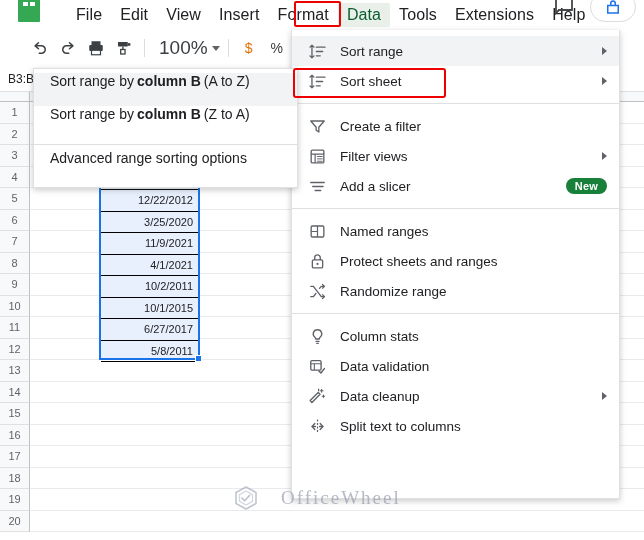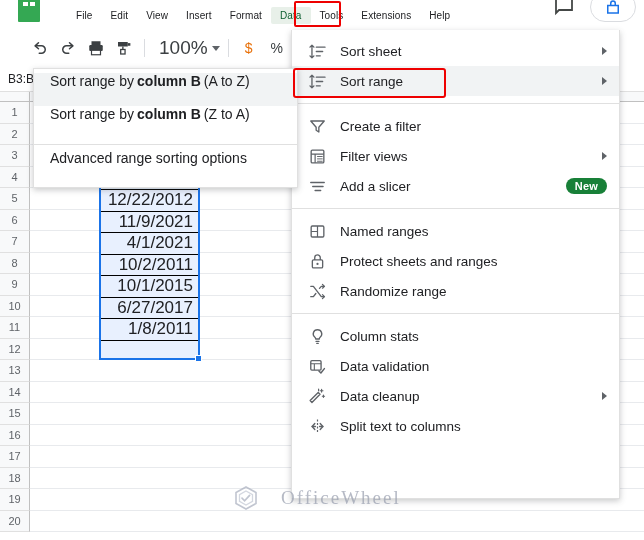--- a/index.html
+++ b/index.html
@@ -21,21 +21,21 @@
   }
   .sheets-logo {
     position:absolute; left:14px; top:-6px;
     width:30px; height:32px;
   }
   .menu-items {
     position:absolute; left:67px; top:0; height:30px;
     display:flex; align-items:center; gap:0px;
   }
   .menu-item {
-    font-size:10px; color:#202124; padding:3px 9px; cursor:default;
+    font-size:16px; color:#202124; padding:3px 9px; cursor:default;
     white-space:nowrap; letter-spacing:0.1px;
   }
   .menu-item.active {
     background:#e8f0e9;
     border-radius:2px;
     color:#0b5c2e;
   }
   .menu-highlight-box {
     position:absolute; left:294px; top:1px; width:47px; height:26px;
     border:2.5px solid #ee0000; border-radius:2px; pointer-events:none;
@@ -97,21 +97,21 @@
     font-size:11px; color:#5f6368; display:flex; align-items:center; justify-content:center;
   }
   .cells { position:absolute; left:30px; top:10px; width:614px; }
   .cellrow { height:21.5px; border-bottom:1px solid #e8eaed; display:flex; }
   .selrange {
     position:absolute; left:99px; width:101px;
     background:#e8f0fe; border:2px solid #1a73e8;
   }
   .selrange .srow {
     height:21.5px; border-bottom:1px solid #000;
-    font-size:17px; color:#202124; text-align:right;
+    font-size:11px; color:#202124; text-align:right;
     display:flex; align-items:center; justify-content:flex-end;
     padding-right:5px;
   }
   .selrange .srow:last-child { border-bottom:none; }
   .selhandle {
     position:absolute; width:7px; height:7px; background:#1a73e8;
     border:1px solid #fff; right:-4px; bottom:-4px;
   }
 
   
@@ -300,49 +300,50 @@
         <div class="cellrow"></div>
         <div class="cellrow"></div>
         <div class="cellrow"></div>
         <div class="cellrow"></div>
       </div>
 
     <div class="selrange" id="selrange" style="top: 53px; height: 215px;">
         <div class="srow"></div>
       <div class="srow">6/23/2012</div>
         <div class="srow">12/22/2012</div>
+        <div class="srow">3/25/2020</div>
         <div class="srow">11/9/2021</div>
         <div class="srow">4/1/2021</div>
         <div class="srow">10/2/2011</div>
         <div class="srow">10/1/2015</div>
         <div class="srow">6/27/2017</div>
-        <div class="srow">1/8/2011</div>
+        <div class="srow">5/8/2011</div>
         <div class="selhandle"></div>
     </div>
   </div>
 
   <div class="dmenu" id="dmenu">
-      <div class="mi">
+      <div class="mi hover">
         <span class="ic">
           <svg viewBox="0 0 24 24" width="19" height="19">
             <path d="M5 4v16M2.5 6.5L5 4l2.5 2.5M2.5 17.5L5 20l2.5-2.5" fill="none" stroke="#5f6368" stroke-width="1.7" stroke-linecap="round" stroke-linejoin="round"></path>
             <path d="M10.5 6.5h11M10.5 12h8M10.5 17.5h5" fill="none" stroke="#5f6368" stroke-width="1.7" stroke-linecap="round"></path>
           </svg>
         </span>
-        <span class="lbl">Sort sheet</span>
+        <span class="lbl">Sort range</span>
         <span class="arrow"></span>
       </div>
-      <div class="mi hover">
+      <div class="mi">
         <span class="ic">
           <svg viewBox="0 0 24 24" width="19" height="19">
             <path d="M5 4v16M2.5 6.5L5 4l2.5 2.5M2.5 17.5L5 20l2.5-2.5" fill="none" stroke="#5f6368" stroke-width="1.7" stroke-linecap="round" stroke-linejoin="round"></path>
             <path d="M10.5 6.5h11M10.5 12h8M10.5 17.5h5" fill="none" stroke="#5f6368" stroke-width="1.7" stroke-linecap="round"></path>
           </svg>
         </span>
-        <span class="lbl">Sort range</span>
+        <span class="lbl">Sort sheet</span>
         <span class="arrow"></span>
       </div>
       <div class="mdiv"></div>
       <div class="mi">
         <span class="ic">
           <svg viewBox="0 0 24 24" width="19" height="19">
             <path d="M3.5 5h17l-6.8 8v6l-3.4-2.2V13z" fill="none" stroke="#5f6368" stroke-width="1.7" stroke-linejoin="round"></path>
           </svg>
         </span>
         <span class="lbl">Create a filter</span>

